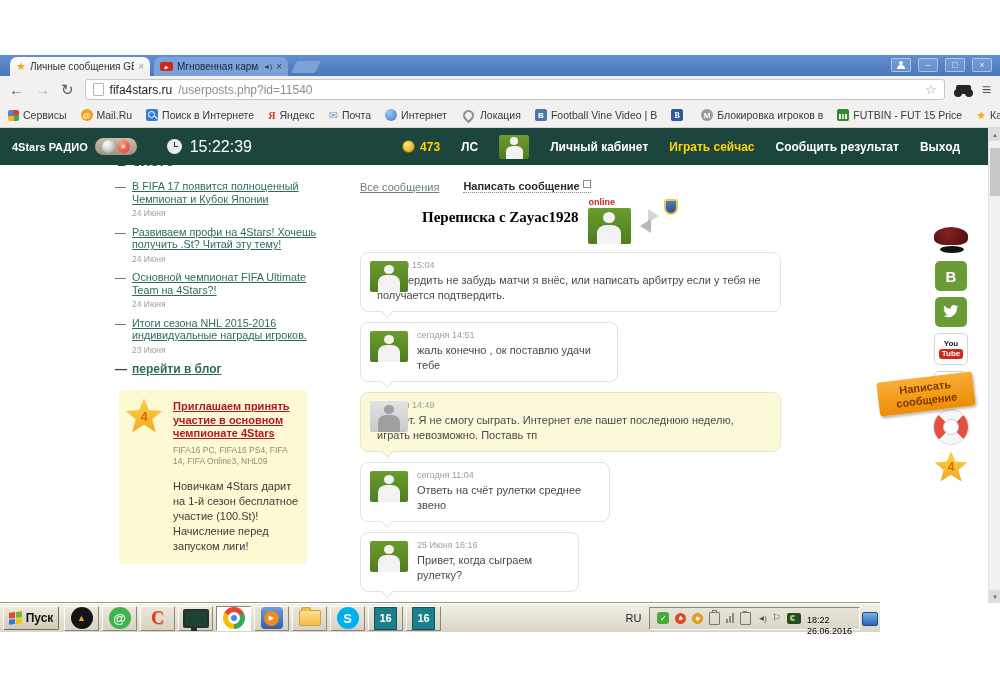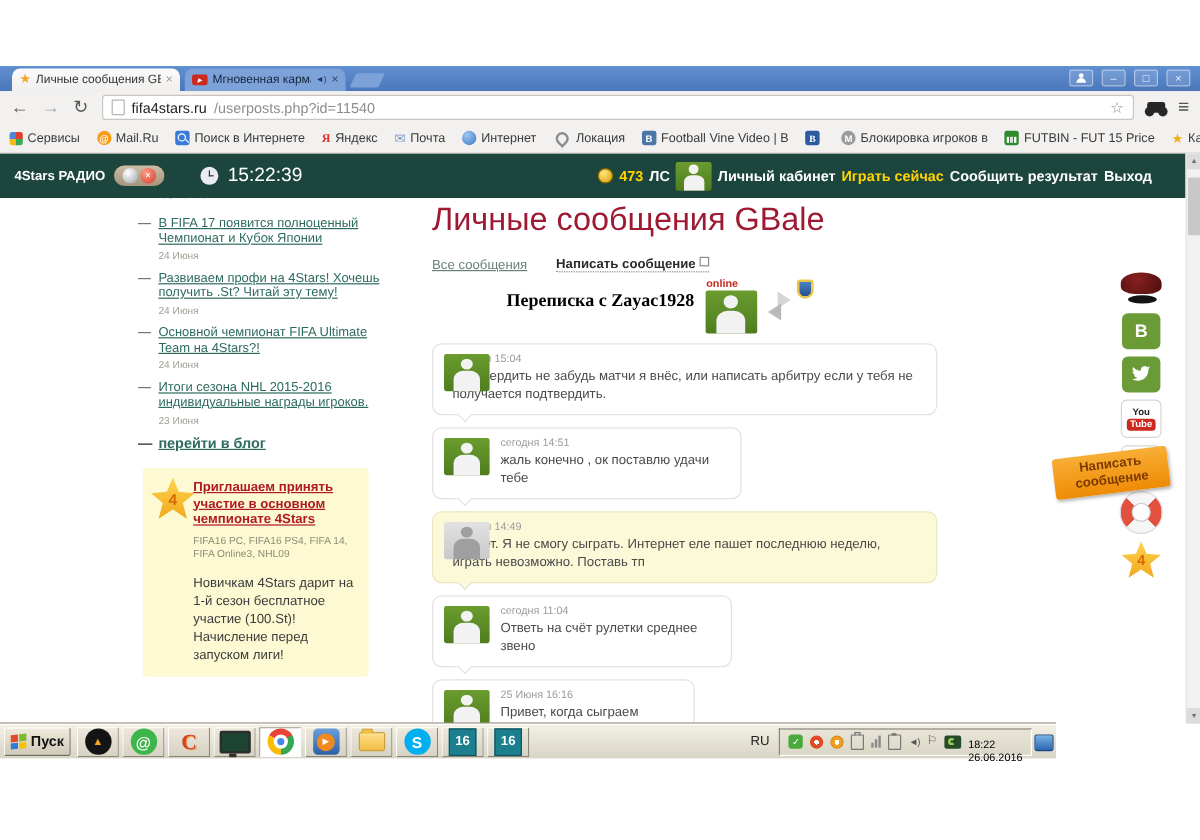--- a/index.html
+++ b/index.html
@@ -78,21 +78,21 @@
   .radio{margin-left:12px;font-weight:bold;font-size:11px;display:flex;align-items:center;gap:7px;}
   .radio-pill{width:42px;height:17px;border-radius:9px;background:linear-gradient(#cdbda5,#a5937c);
               display:flex;align-items:center;justify-content:center;gap:2px;}
   .orb{width:13px;height:13px;border-radius:50%;background:radial-gradient(circle at 35% 30%,#ffffff,#9aa0a6);}
   .orb.stop{background:radial-gradient(circle at 35% 30%,#ff9a85,#d43a2a);color:#fff;font-size:7px;
             display:flex;align-items:center;justify-content:center;font-weight:bold;}
   .hclock{margin-left:30px;display:flex;align-items:center;gap:8px;font-size:16px;}
   .clock-face{width:15px;height:15px;border-radius:50%;background:#e9edf2;position:relative;}
   .clock-face::before{content:"";position:absolute;left:7px;top:3px;width:1px;height:5px;background:#333;}
   .clock-face::after{content:"";position:absolute;left:7px;top:7px;width:4px;height:1px;background:#333;}
-  .hdr-right{margin-left:auto;display:flex;align-items:center;gap:5px;margin-right:28px;font-weight:bold;font-size:12px;}
+  .hdr-right{margin-left:auto;display:flex;align-items:center;gap:21px;margin-right:28px;font-weight:bold;font-size:12px;}
   .coins{color:#ffd400;display:flex;gap:5px;align-items:center;}
   .coin-ic{width:13px;height:13px;border-radius:50%;background:radial-gradient(circle at 35% 30%,#ffe680,#d79d00);border:1px solid #8a6d00;box-sizing:border-box;}
   .hdr-link{color:#fff;cursor:pointer;}
   .hdr-link.play{color:#ffd400;}
   .avatar{position:relative;background:linear-gradient(#6a9c2f,#4f7d1f);border-radius:2px;overflow:hidden;flex:0 0 auto;}
   .avatar::before{content:"";position:absolute;left:50%;top:12%;width:28%;height:30%;margin-left:-14%;background:#f2f2f2;border-radius:50%;}
   .avatar::after{content:"";position:absolute;left:50%;top:46%;width:56%;height:56%;margin-left:-28%;background:#f2f2f2;border-radius:40% 40% 0 0;}
   .avatar.grey{background:linear-gradient(#e2e2e2,#c9c9c9);}
   .avatar.grey::before,.avatar.grey::after{background:#9f9f9f;}
   .hdr-avatar{width:30px;height:24px;}
@@ -109,21 +109,21 @@
   .post-date{font-size:8.5px;color:#a09f93;margin-top:2px;}
   .goto-blog{position:relative;padding-left:17px;margin-top:4px;font-size:12px;font-weight:bold;}
   .goto-blog::before{content:"—";position:absolute;left:0;top:0;color:#444;}
   .promo{margin-top:14px;margin-left:4px;width:188px;background:#fcf9d3;border-radius:3px;
          padding:10px 8px 10px 10px;position:relative;box-sizing:border-box;font-size:11px;color:#3c3c3c;}
   .promo-star{position:absolute;left:6px;top:8px;}
   .star-shape{background:linear-gradient(#ffd34e,#f0a71c);
               clip-path:polygon(50% 0,63% 33%,98% 36%,72% 59%,81% 95%,50% 74%,19% 95%,28% 59%,2% 36%,37% 33%);
               display:flex;align-items:center;justify-content:center;color:#d86a00;font-weight:bold;}
   .promo-star .star-shape{width:38px;height:36px;font-size:13px;}
-  .promo-body{margin-left:32px;}
+  .promo-body{margin-left:44px;}
   .promo-title{color:#b01825;font-weight:bold;text-decoration:underline;line-height:13.5px;cursor:pointer;}
   .promo-platforms{font-size:8.5px;color:#8f8d77;margin-top:4px;line-height:11px;}
   .promo-text{margin-top:12px;line-height:15px;}
 
   
   .main{position:absolute;left:360px;top:0;width:421px;}
   .page-title{font-size:27px;color:#9e1a33;margin:3px 0 0 0;font-weight:400;}
   .links-row{display:flex;align-items:flex-end;gap:24px;font-size:11px;margin-top:15px;}
   .all-msgs{color:#6b7f7c;text-decoration:underline;cursor:pointer;}
   .write-msg{font-weight:bold;color:#2b2b2b;border-bottom:1px dotted #888;display:flex;align-items:flex-start;gap:3px;cursor:pointer;}
@@ -396,21 +396,20 @@
           <div class="promo-body">
             <div class="promo-title">Приглашаем принять участие в основном чемпионате 4Stars</div>
             <div class="promo-platforms">FIFA16 PC, FIFA16 PS4, FIFA 14, FIFA Online3, NHL09</div>
             <div class="promo-text">Новичкам 4Stars дарит на 1-й сезон бесплатное участие (100.St)! Начисление перед запуском лиги!</div>
 
           </div>
         </div>
       </div>
 
       <div class="main">
-        <h1 class="page-title">Личные сообщения GBale</h1>
         <div class="links-row">
           <span class="all-msgs">Все сообщения</span>
           <span class="write-msg">
             <span>Написать сообщение</span>
             <span class="ext-ic"></span>
           </span>
         </div>
         <div class="conv-row">
           <span class="conv-title">Переписка с Zayac1928</span>
           <div class="av-col">

